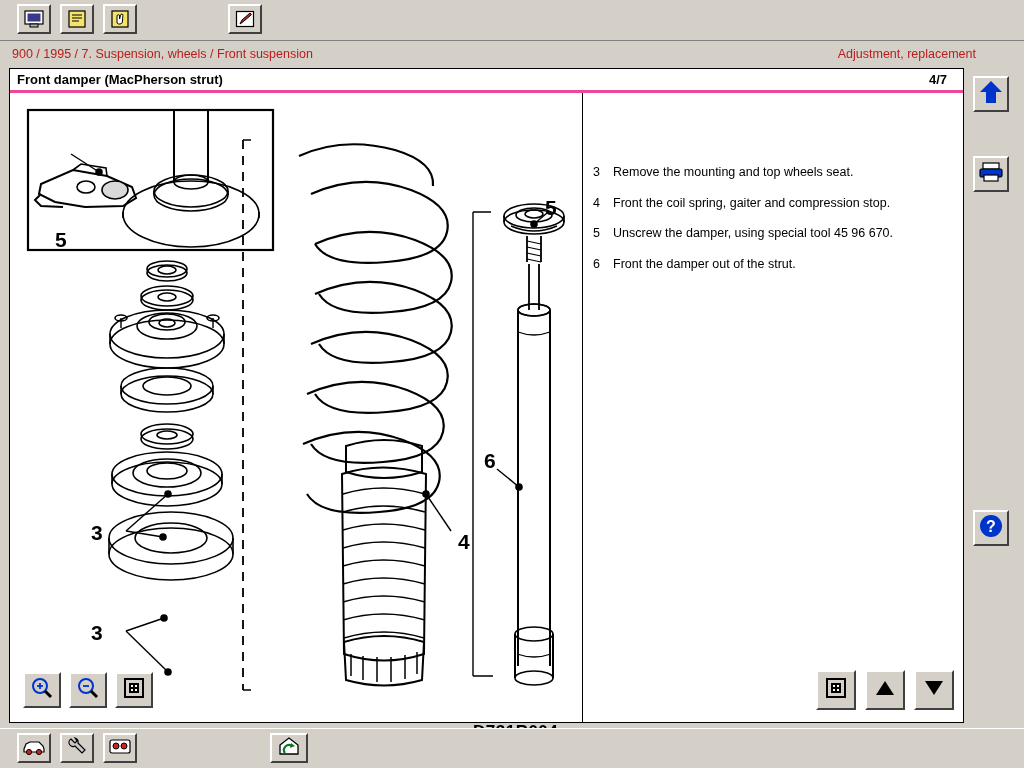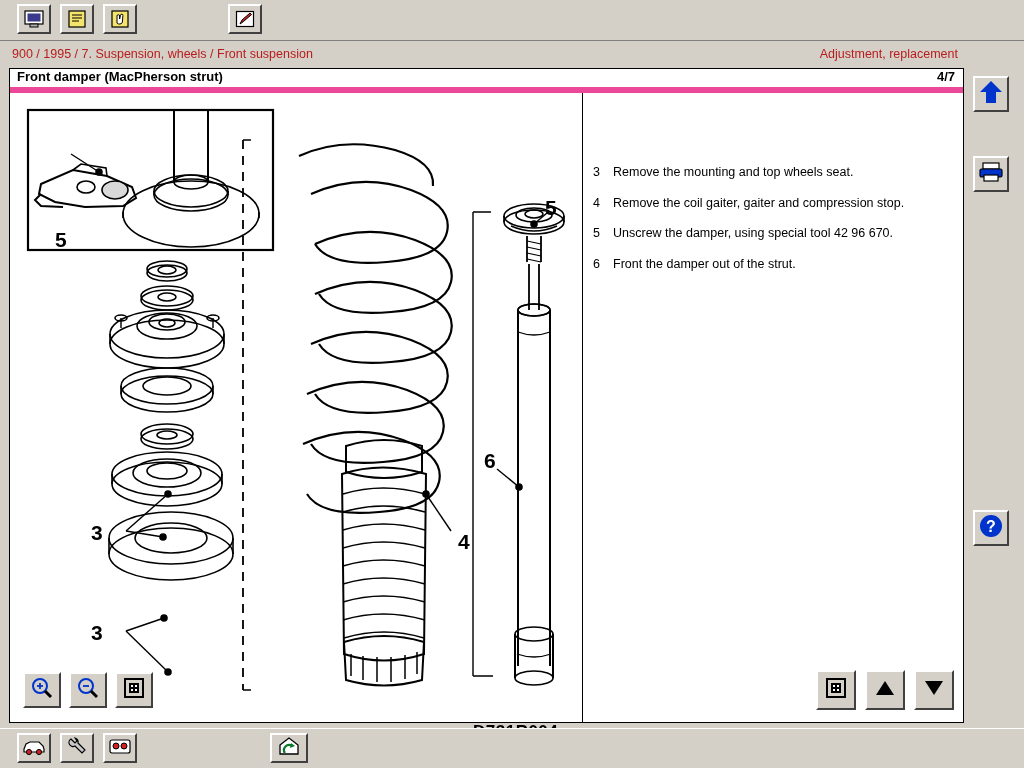--- a/index.html
+++ b/index.html
@@ -44,43 +44,44 @@
   #breadcrumb {
     position: absolute;
     left: 0; top: 42px;
     width: 1024px; height: 24px;
     display: flex;
     align-items: center;
     font-size: 12.5px;
     color: #b91c1c;
   }
   #breadcrumb .path { margin-left: 12px; }
-  #breadcrumb .right { margin-left: auto; margin-right: 66px; }
+  #breadcrumb .right { margin-left: auto; margin-right: 48px; }
 
   
   #panel {
     position: absolute;
     left: 9px; top: 68px;
     width: 955px; height: 655px;
     background: #ffffff;
     border: 1px solid #000000;
     box-sizing: border-box;
   }
   #panel-title {
     position: absolute;
     left: 0; top: 0;
     width: 100%; height: 24px;
-    border-bottom: 6px solid #ec4899;
+    border-bottom: 3px solid #ec4899;
     box-sizing: border-box;
     display: flex;
+    align-items: center;
     font-size: 13px;
     font-weight: bold;
   }
   #panel-title .t { margin-left: 7px; }
-  #panel-title .pg { margin-left: auto; margin-right: 8px; }
+  #panel-title .pg { margin-left: auto; margin-right: 16px; }
 
   #split {
     position: absolute;
     left: 572px; top: 24px;
     width: 1px; height: 630px;
     background: #000;
   }
 
   
   #figure {
@@ -420,25 +421,25 @@
       </span>
     </div>
 
     <div id="steps">
       <div class="step">
         <span class="num">3</span>
         <span class="txt">Remove the mounting and top wheels seat.</span>
       </div>
       <div class="step">
         <span class="num">4</span>
-        <span class="txt">Remove the coil gaiter, gaiter and compression stop.</span>
+        <span class="txt">Front the coil spring, gaiter and compression stop.</span>
       </div>
       <div class="step">
         <span class="num">5</span>
-        <span class="txt">Unscrew the damper, using special tool 42 96 670.</span>
+        <span class="txt">Unscrew the damper, using special tool 45 96 670.</span>
       </div>
       <div class="step">
         <span class="num">6</span>
         <span class="txt">Front the damper out of the strut.</span>
       </div>
     </div>
 
     <div class="sqbtn" style="left:806px; top:601px; width:40px; height:40px;">
       <span>
         <svg width="22" height="22" viewBox="0 0 22 22">

